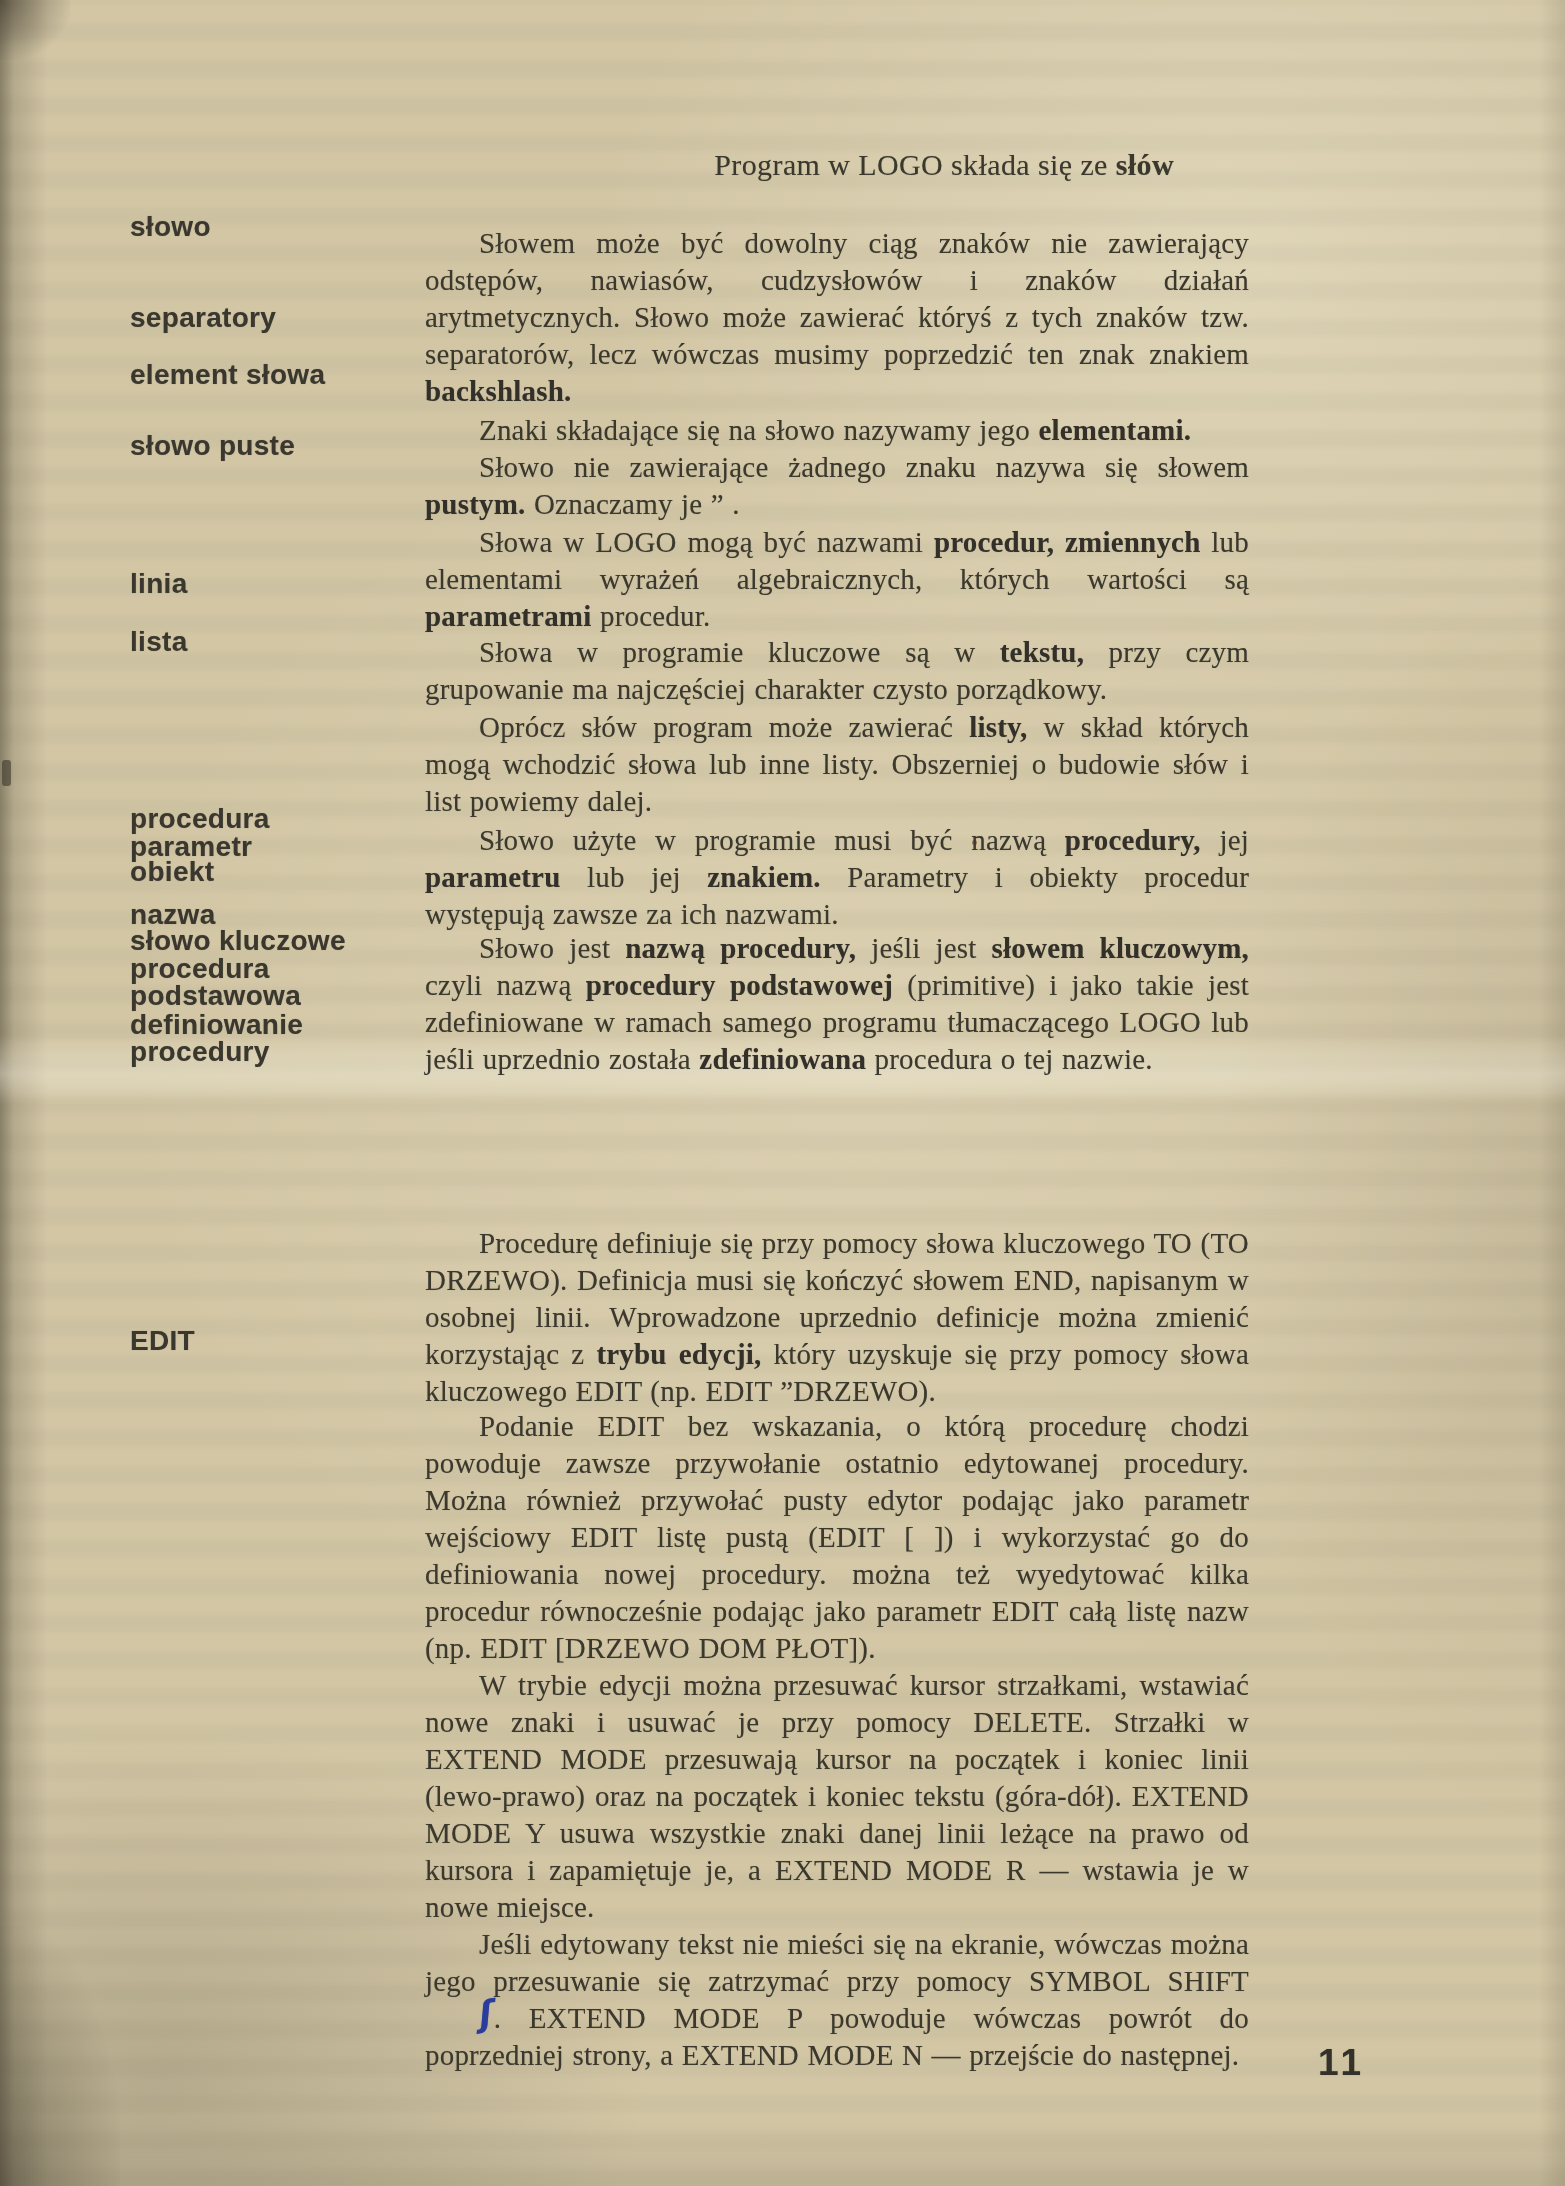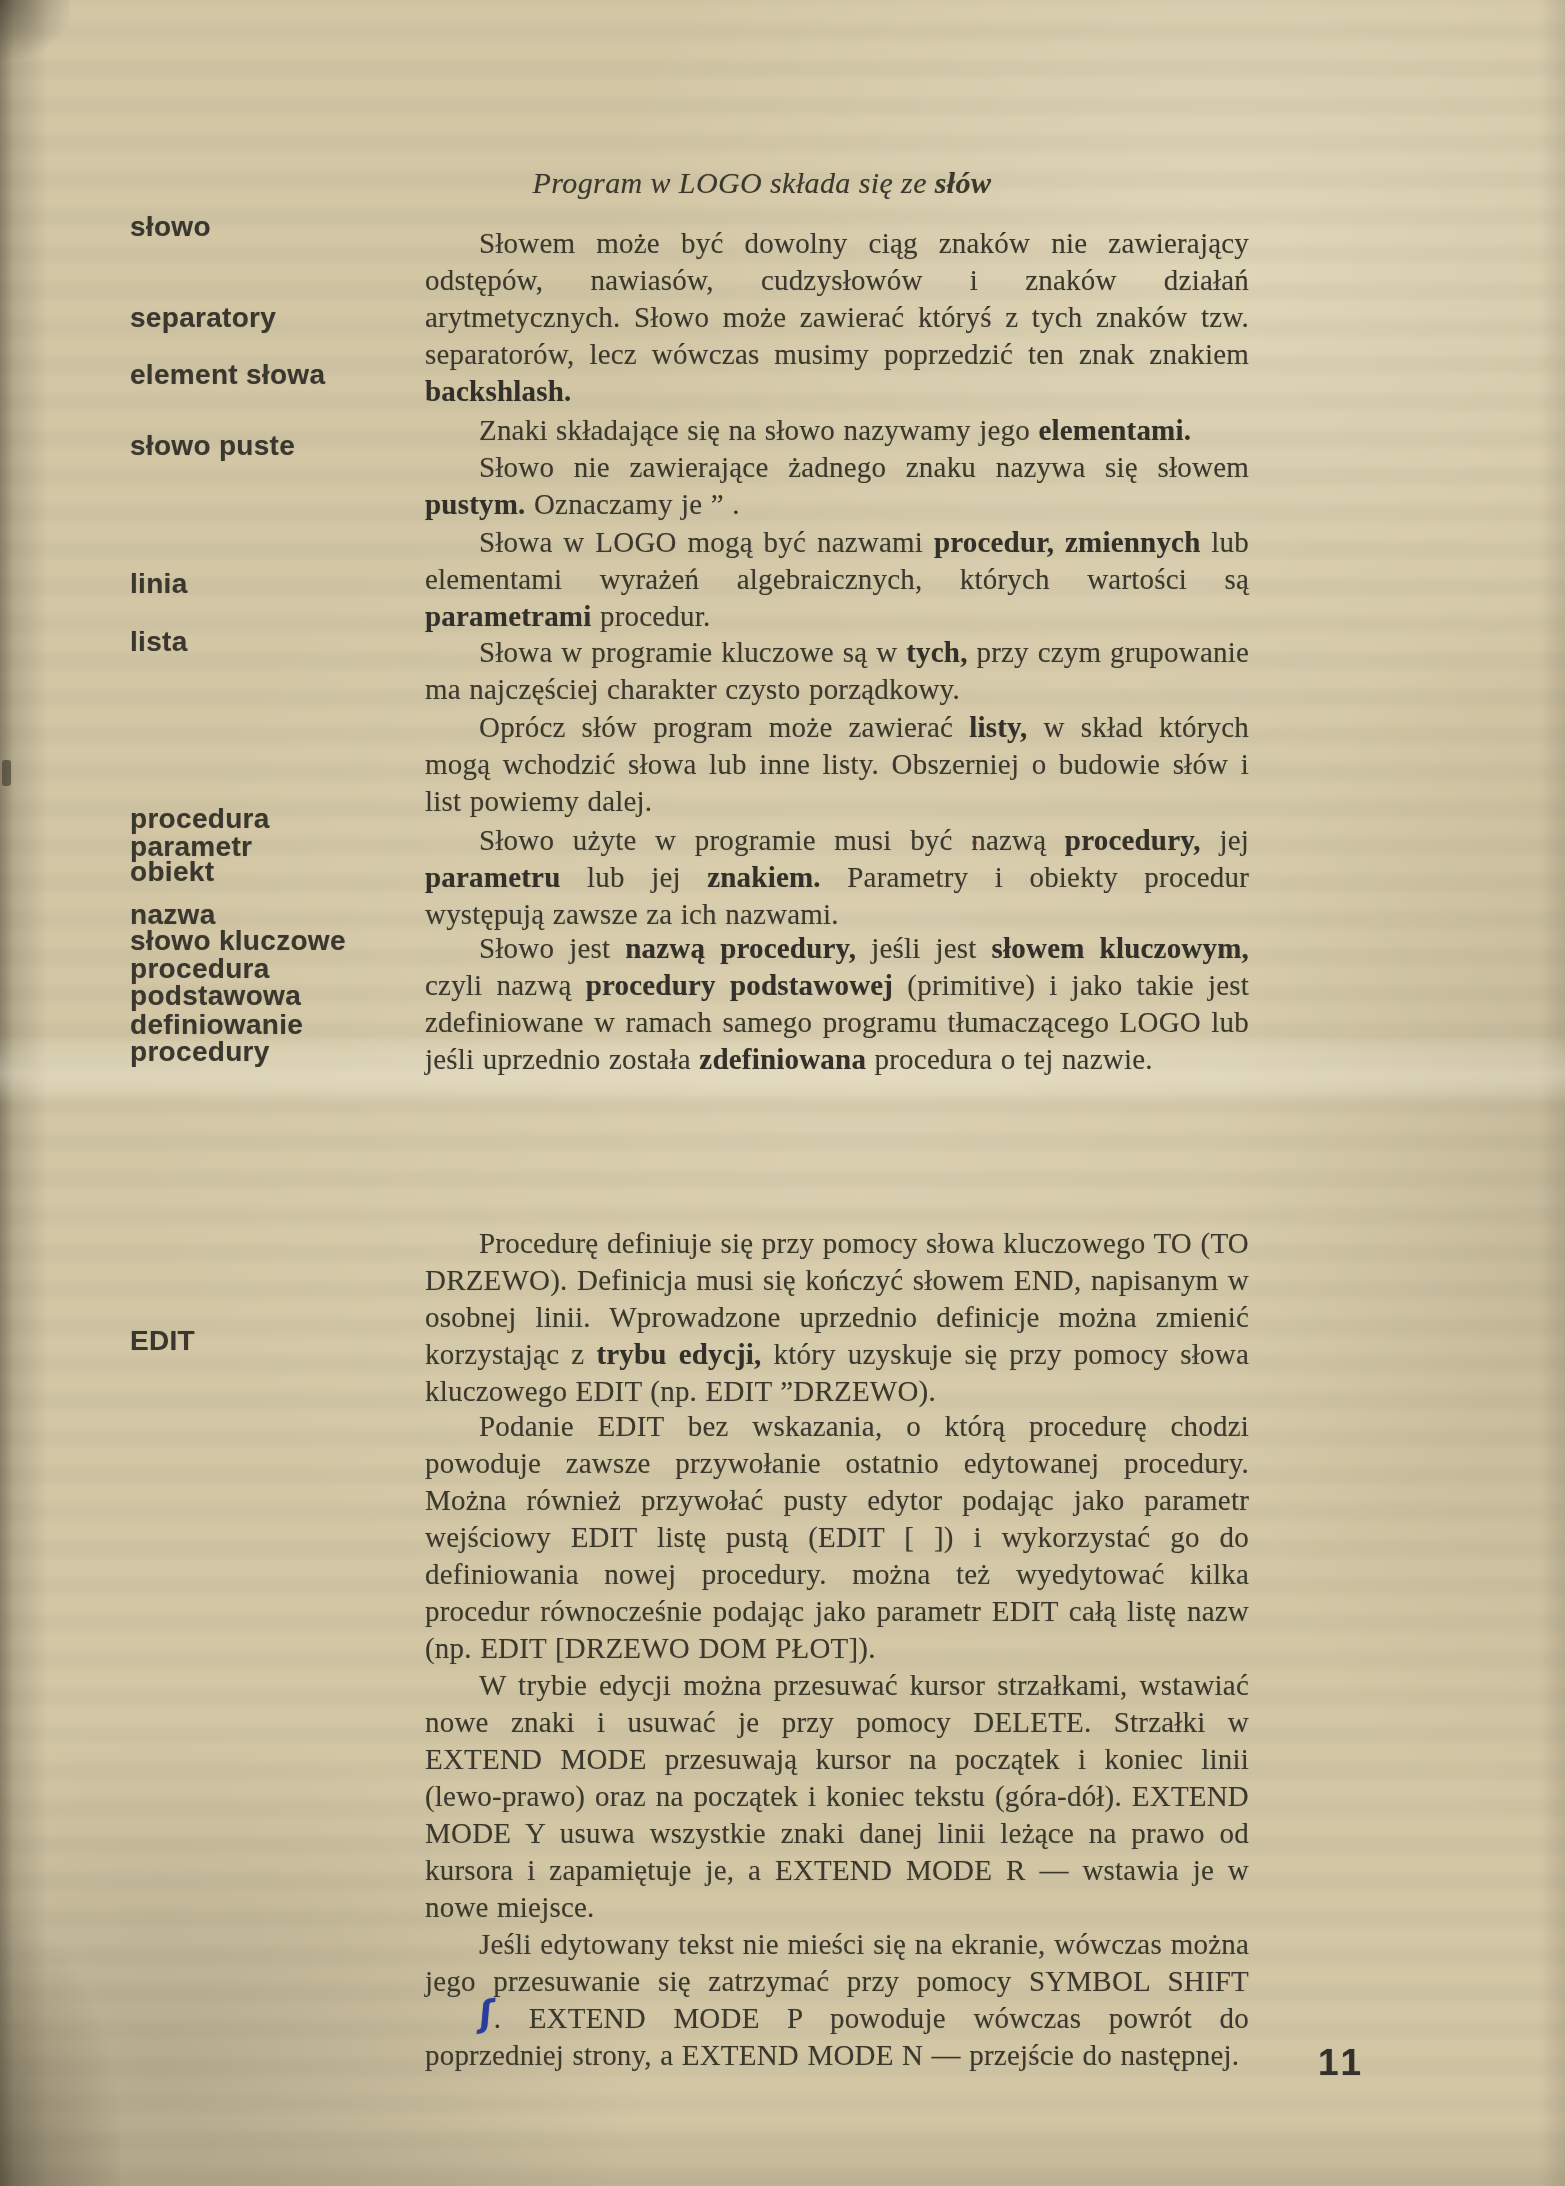--- a/index.html
+++ b/index.html
@@ -48,25 +48,24 @@
     background: rgba(50,45,35,0.55); border-radius: 3px;
     pointer-events: none;
   }
   .speck {
     position: absolute; left: 972px; top: 840px; width: 5px; height: 5px;
     border-radius: 50%; background: #a5523c; opacity: 0.75;
     pointer-events: none;
   }
 
   .page-title {
-    position: absolute; left: 350px; top: 164px; width: 824px;
-    font-size: 30px; line-height: 37px; text-align: center;
+    position: absolute; left: 350px; top: 146px; width: 824px;
+    font-size: 30px; line-height: 37px; text-align: right;
     letter-spacing: 0.4px;
     text-shadow: 0 0 1px rgba(59,56,45,0.35);
-    font-style: italic;
   }
 
   .margin-label {
     position: absolute; left: 130px; width: 280px;
     font-family: "Liberation Sans", sans-serif;
     font-weight: 700; font-size: 28px; line-height: 30px;
     color: #3a372e; letter-spacing: 0.3px;
     text-shadow: 0 0 1px rgba(58,55,46,0.35);
     white-space: nowrap;
   }
@@ -125,21 +124,21 @@
   <span class="margin-label" style="top:954px">procedura</span>
   <span class="margin-label" style="top:981px">podstawowa</span>
   <span class="margin-label" style="top:1010px">definiowanie</span>
   <span class="margin-label" style="top:1037px">procedury</span>
   <span class="margin-label" style="top:1326px">EDIT</span>
 
   <p class="para" style="top:213px"><span>Słowem może być dowolny ciąg znaków nie zawierający odstępów, nawiasów, cudzysłowów i znaków działań arytmetycznych. Słowo może zawierać któryś z tych znaków tzw. separatorów, lecz wówczas musimy poprzedzić ten znak znakiem </span><b>backshlash.</b></p>
   <p class="para" style="top:400px"><span>Znaki składające się na słowo nazywamy jego </span><b>elementami.</b></p>
   <p class="para" style="top:437px"><span>Słowo nie zawierające żadnego znaku nazywa się słowem </span><b>pustym.</b><span> Oznaczamy je ” .</span></p>
   <p class="para" style="top:512px"><span>Słowa w LOGO mogą być nazwami </span><b>procedur, zmiennych</b><span> lub elementami wyrażeń algebraicznych, których wartości są </span><b>parametrami</b><span> procedur.</span></p>
-  <p class="para" style="top:622px"><span>Słowa w programie kluczowe są w </span><b>tych,</b><span> przy czym grupowanie ma najczęściej charakter czysto porządkowy.</span></p>
+  <p class="para" style="top:622px"><span>Słowa w programie kluczowe są w </span><b>tekstu,</b><span> przy czym grupowanie ma najczęściej charakter czysto porządkowy.</span></p>
   <p class="para" style="top:697px"><span>Oprócz słów program może zawierać </span><b>listy,</b><span> w skład których mogą wchodzić słowa lub inne listy. Obszerniej o budowie słów i list powiemy dalej.</span></p>
   <p class="para" style="top:810px"><span>Słowo użyte w programie musi być nazwą </span><b>procedury,</b><span> jej </span><b>parametru</b><span> lub jej </span><b>znakiem.</b><span> Parametry i obiekty procedur występują zawsze za ich nazwami.</span></p>
   <p class="para" style="top:918px"><span>Słowo jest </span><b>nazwą procedury,</b><span> jeśli jest </span><b>słowem kluczowym,</b><span> czyli nazwą </span><b>procedury podstawowej</b><span> (primitive) i jako takie jest zdefiniowane w ramach samego programu tłumaczącego LOGO lub jeśli uprzednio została </span><b>zdefiniowana</b><span> procedura o tej nazwie.</span></p>
   <p class="para" style="top:1213px"><span>Procedurę definiuje się przy pomocy słowa kluczowego TO (TO DRZEWO). Definicja musi się kończyć słowem END, napisanym w osobnej linii. Wprowadzone uprzednio definicje można zmienić korzystając z </span><b>trybu edycji,</b><span> który uzyskuje się przy pomocy słowa kluczowego EDIT (np. EDIT ”DRZEWO).</span></p>
   <p class="para" style="top:1396px"><span>Podanie EDIT bez wskazania, o którą procedurę chodzi powoduje zawsze przywołanie ostatnio edytowanej procedury. Można również przywołać pusty edytor podając jako parametr wejściowy EDIT listę pustą (EDIT [ ]) i wykorzystać go do definiowania nowej procedury. można też wyedytować kilka procedur równocześnie podając jako parametr EDIT całą listę nazw (np. EDIT [DRZEWO DOM PŁOT]).</span></p>
   <p class="para" style="top:1655px"><span>W trybie edycji można przesuwać kursor strzałkami, wstawiać nowe znaki i usuwać je przy pomocy DELETE. Strzałki w EXTEND MODE przesuwają kursor na początek i koniec linii (lewo-prawo) oraz na początek i koniec tekstu (góra-dół). EXTEND MODE Y usuwa wszystkie znaki danej linii leżące na prawo od kursora i zapamiętuje je, a EXTEND MODE R — wstawia je w nowe miejsce.</span></p>
   <p class="para" style="top:1914px"><span>Jeśli edytowany tekst nie mieści się na ekranie, wówczas można jego przesuwanie się zatrzymać przy pomocy SYMBOL SHIFT </span><span class="hand-ink">ʃ</span><span>. EXTEND MODE P powoduje wówczas powrót do poprzedniej strony, a EXTEND MODE N — przejście do następnej.</span></p>
 
   <div class="page-number">11</div>
 

